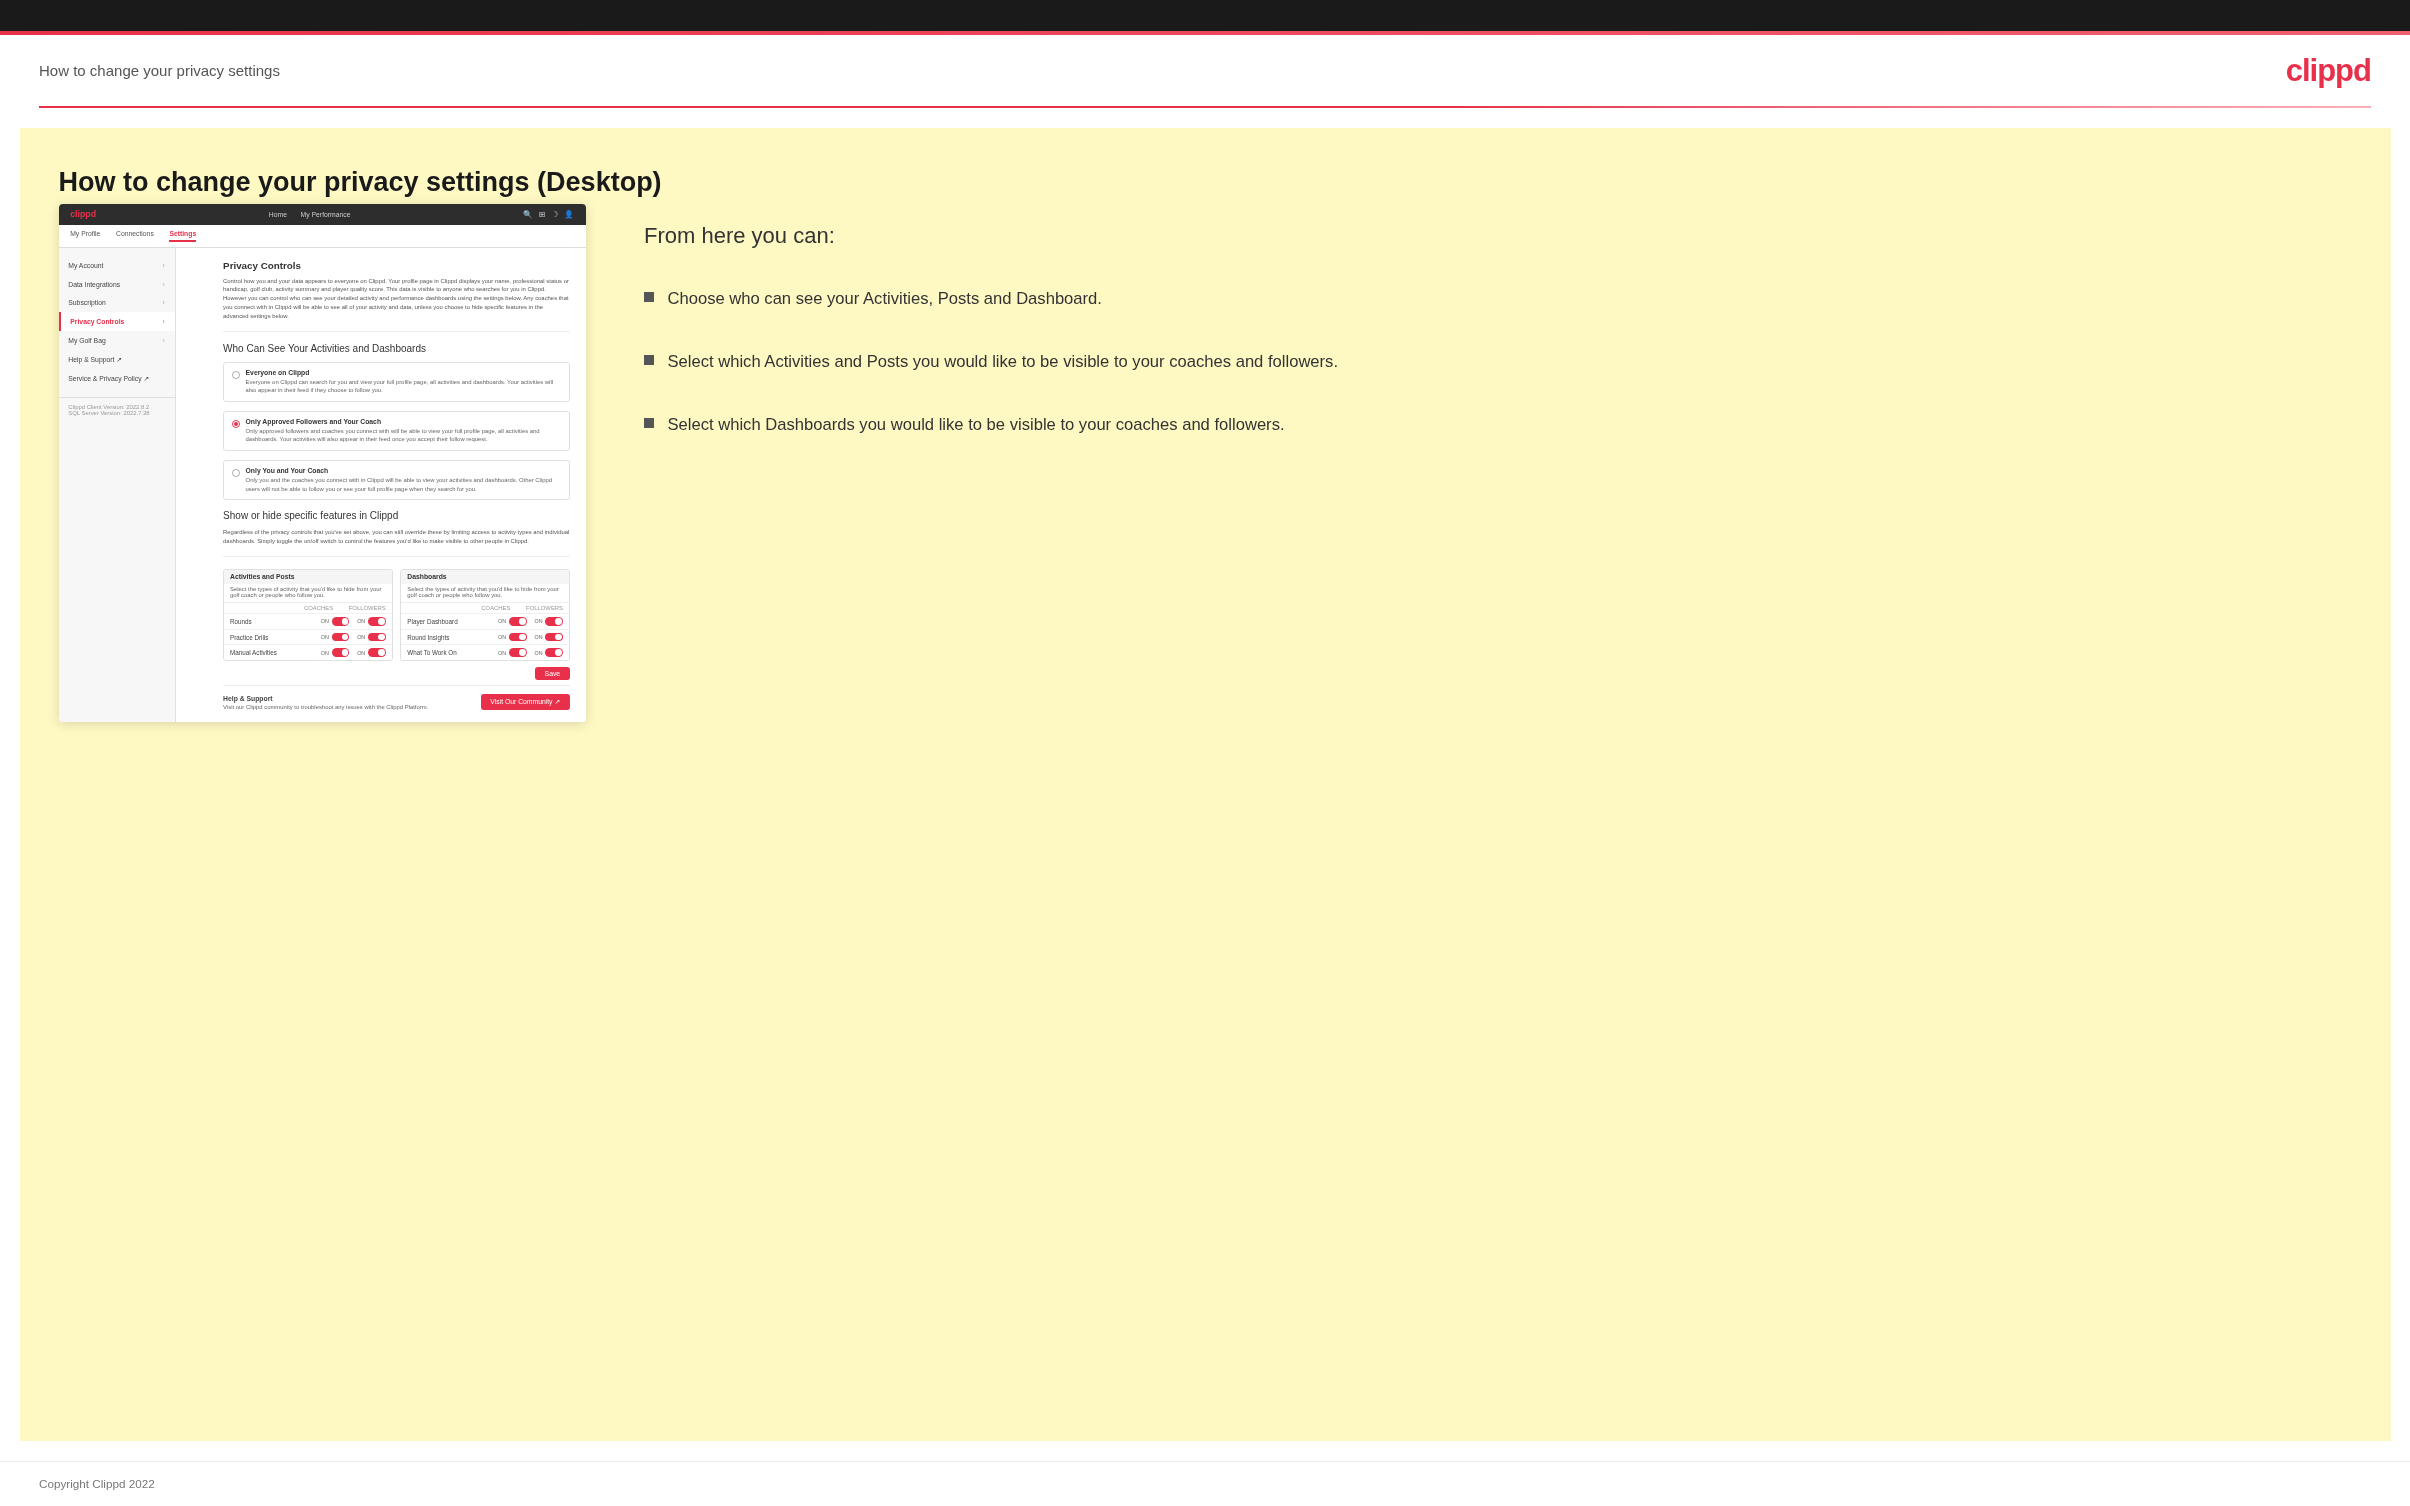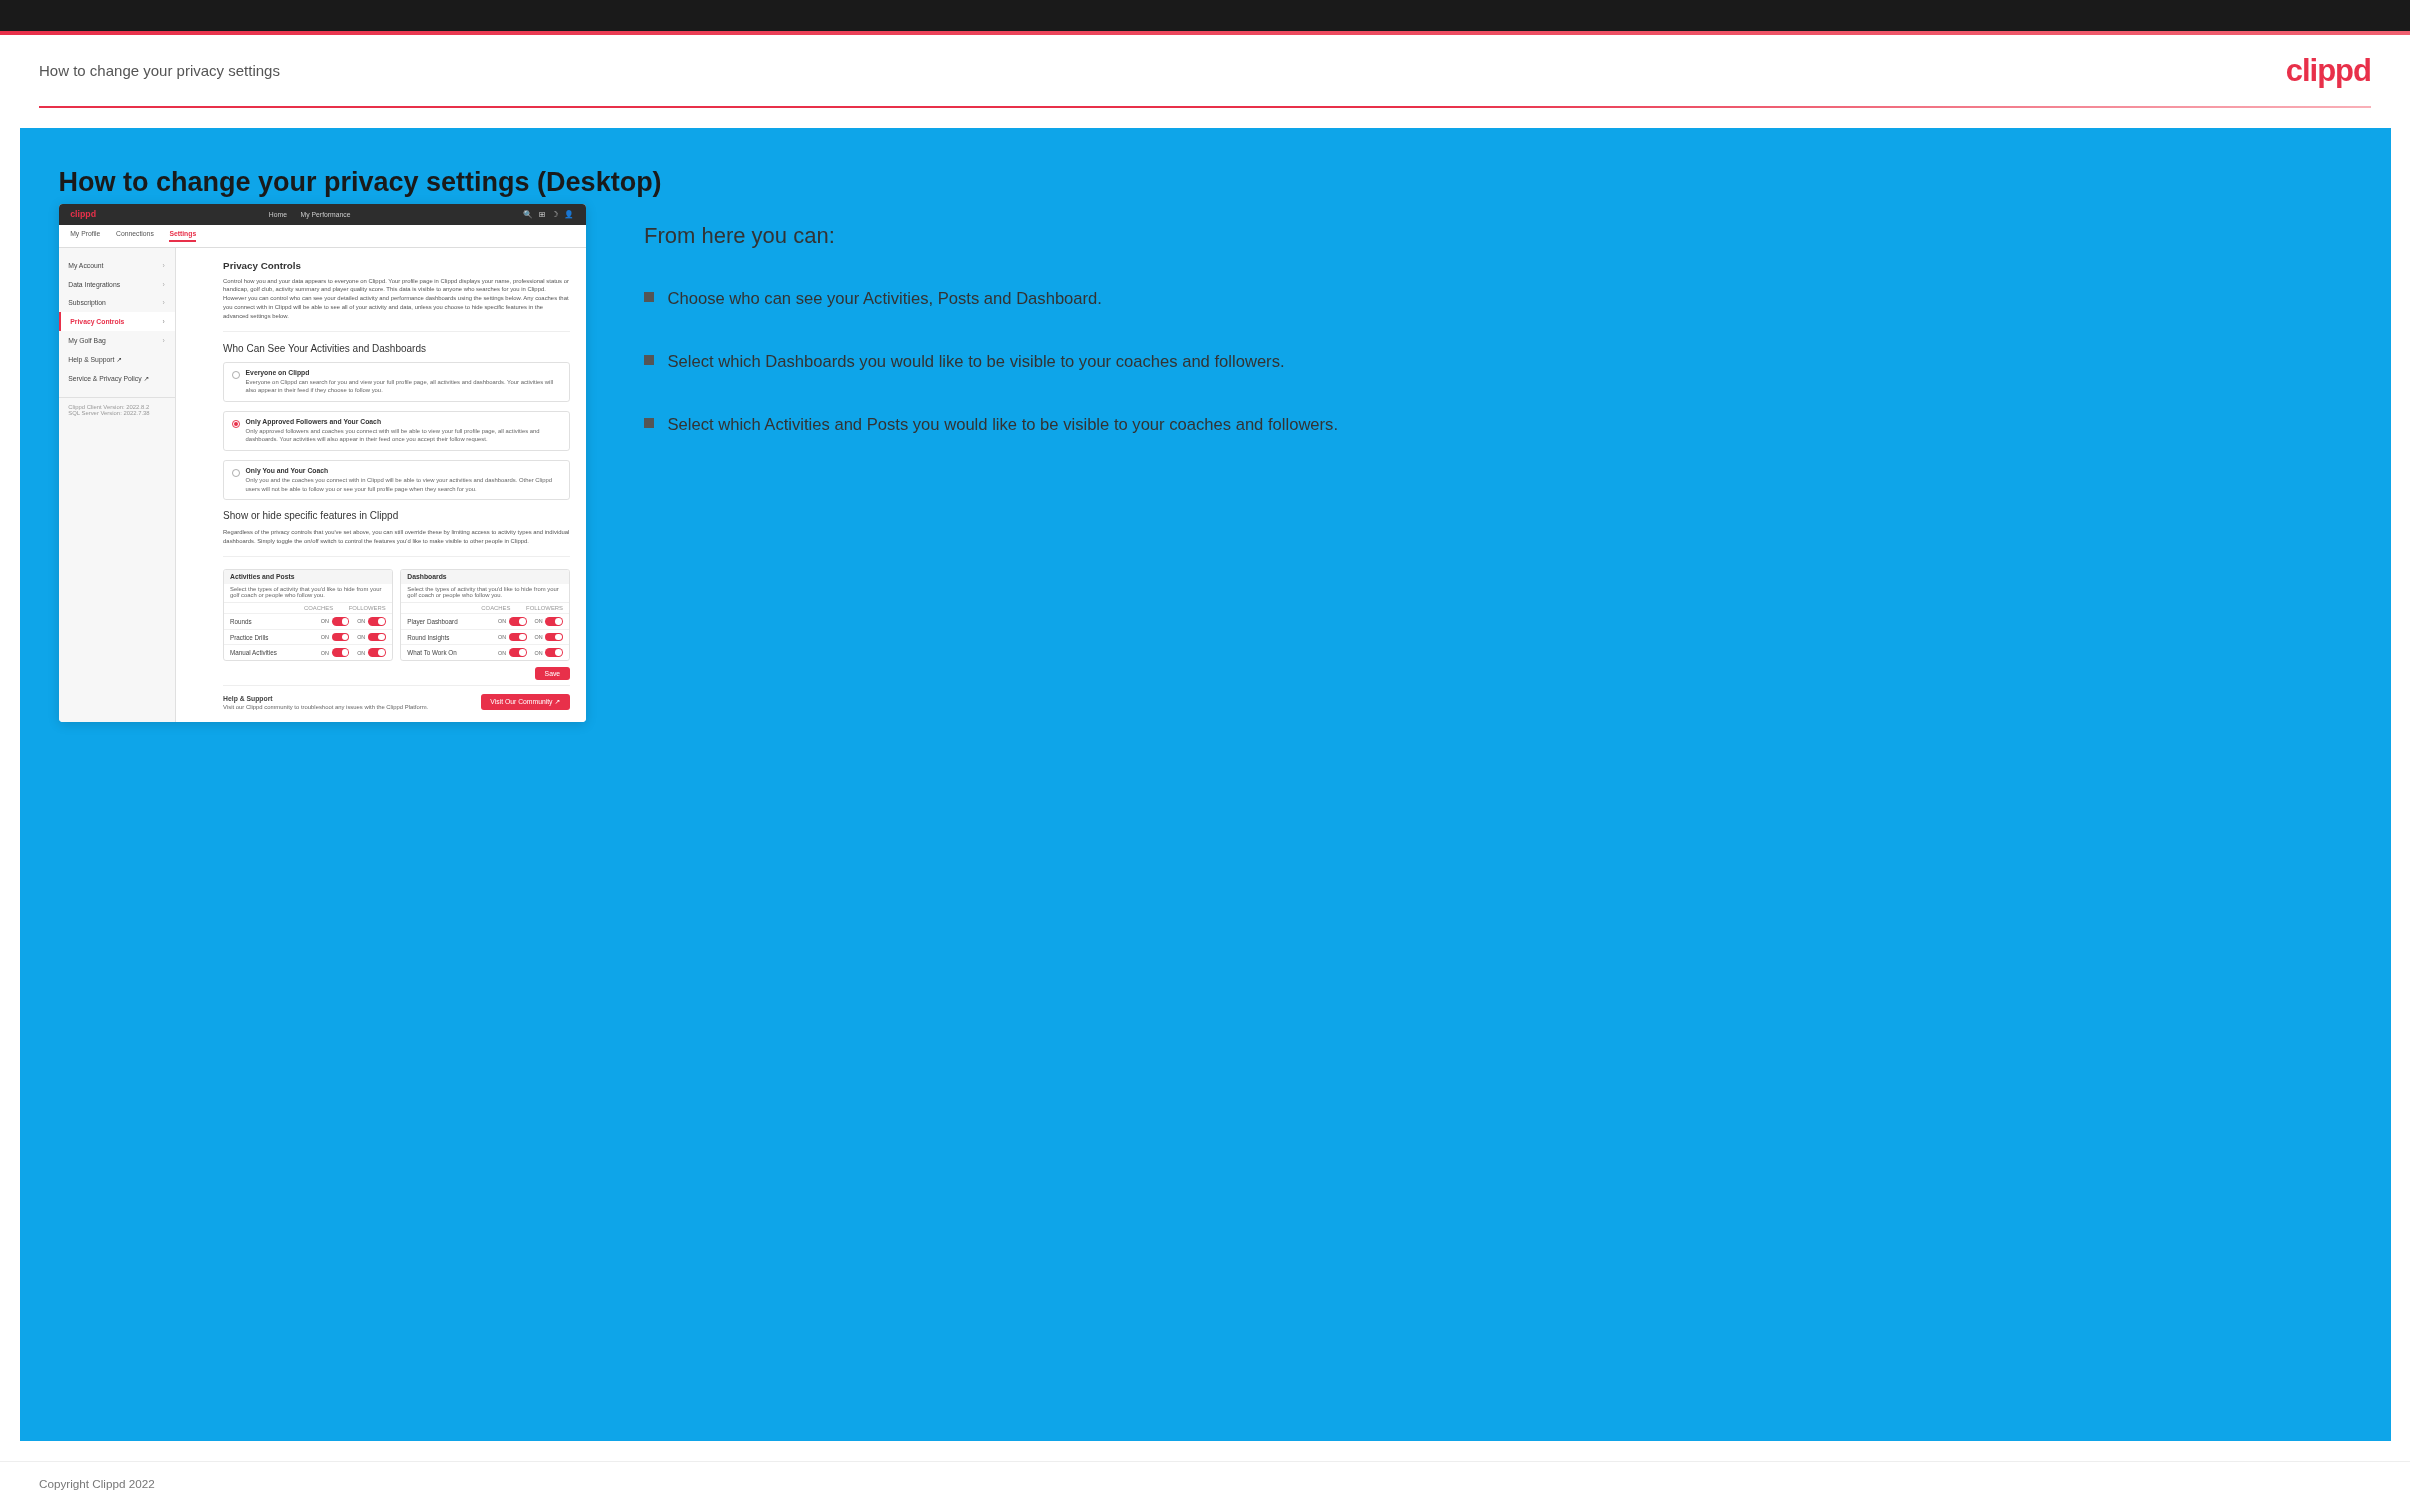--- a/index.html
+++ b/index.html
@@ -44,21 +44,21 @@
 
     
     .header-divider {
       height: 2px;
       background: linear-gradient(to right, #e8304a 60%, #f9b0b8 100%);
       margin: 0 39px;
     }
 
     
     .main-content {
-      background: #0ea5e9;
+      background: #fef9c3;
       margin: 19.5px 19.5px;
       padding: 39px 39px 39px 39px;
       flex: 1;
       display: flex;
       flex-direction: column;
     }
 
     .page-heading {
       font-size: 27px;
       font-weight: 700;
@@ -626,25 +626,25 @@
 
     <div class="right-panel">
       <p class="right-panel-intro">From here you can:</p>
       <ul class="bullet-list">
         <li>
           <div class="bullet-square"></div>
           <span>Choose who can see your Activities, Posts and Dashboard.</span>
         </li>
         <li>
           <div class="bullet-square"></div>
-          <span>Select which Dashboards you would like to be visible to your coaches and followers.</span>
+          <span>Select which Activities and Posts you would like to be visible to your coaches and followers.</span>
         </li>
         <li>
           <div class="bullet-square"></div>
-          <span>Select which Activities and Posts you would like to be visible to your coaches and followers.</span>
+          <span>Select which Dashboards you would like to be visible to your coaches and followers.</span>
         </li>
       </ul>
     </div>
 
   </div>
 </div>
 
 <div class="footer">
   <span>Copyright Clippd 2022</span>
 </div>

